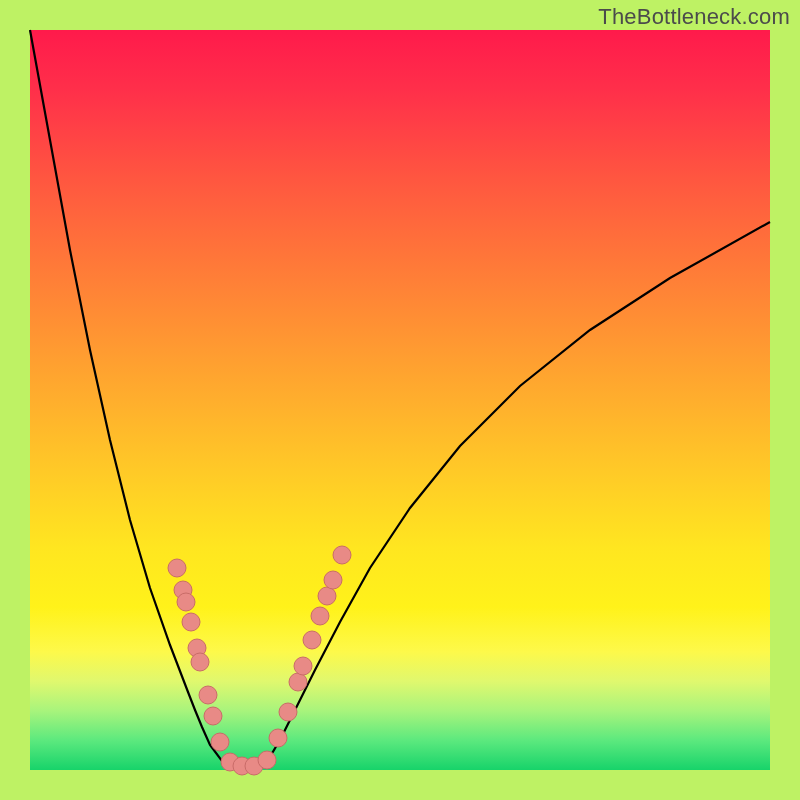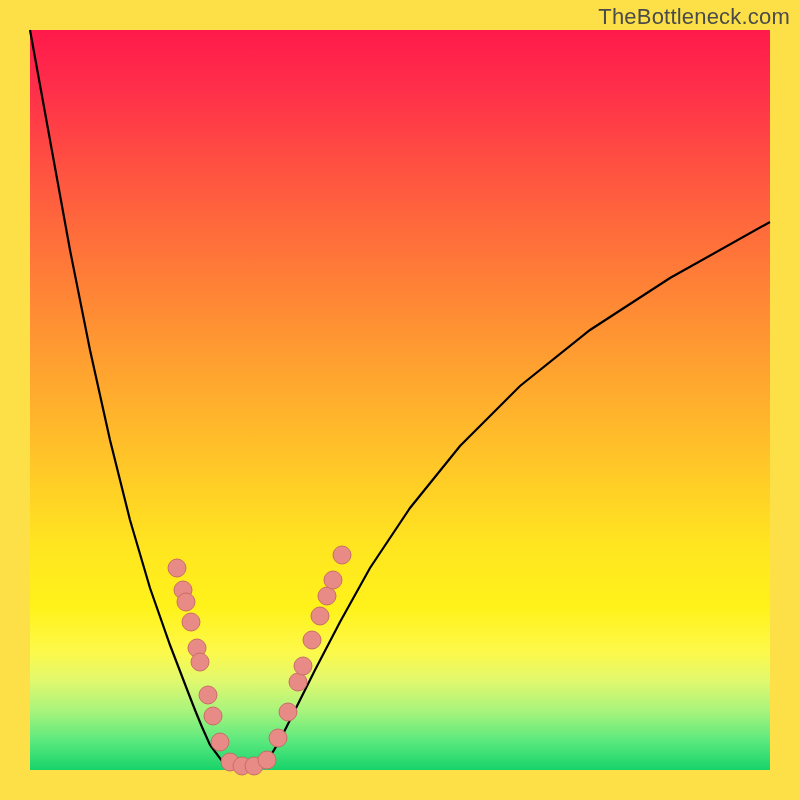--- a/index.html
+++ b/index.html
@@ -10,21 +10,21 @@
     overflow: hidden;
     background: #000;
     font-family: Arial, Helvetica, sans-serif;
   }
   .frame {
     position: absolute;
     left: 0;
     top: 0;
     width: 800px;
     height: 800px;
-    background: #fde047;
+    background: #bef264;
   }
   .plot-area {
     position: absolute;
     left: 30px;
     top: 30px;
     width: 740px;
     height: 740px;
     background: linear-gradient(to bottom,
       #ff1a4b 0%,
       #ff2f4a 8%,

